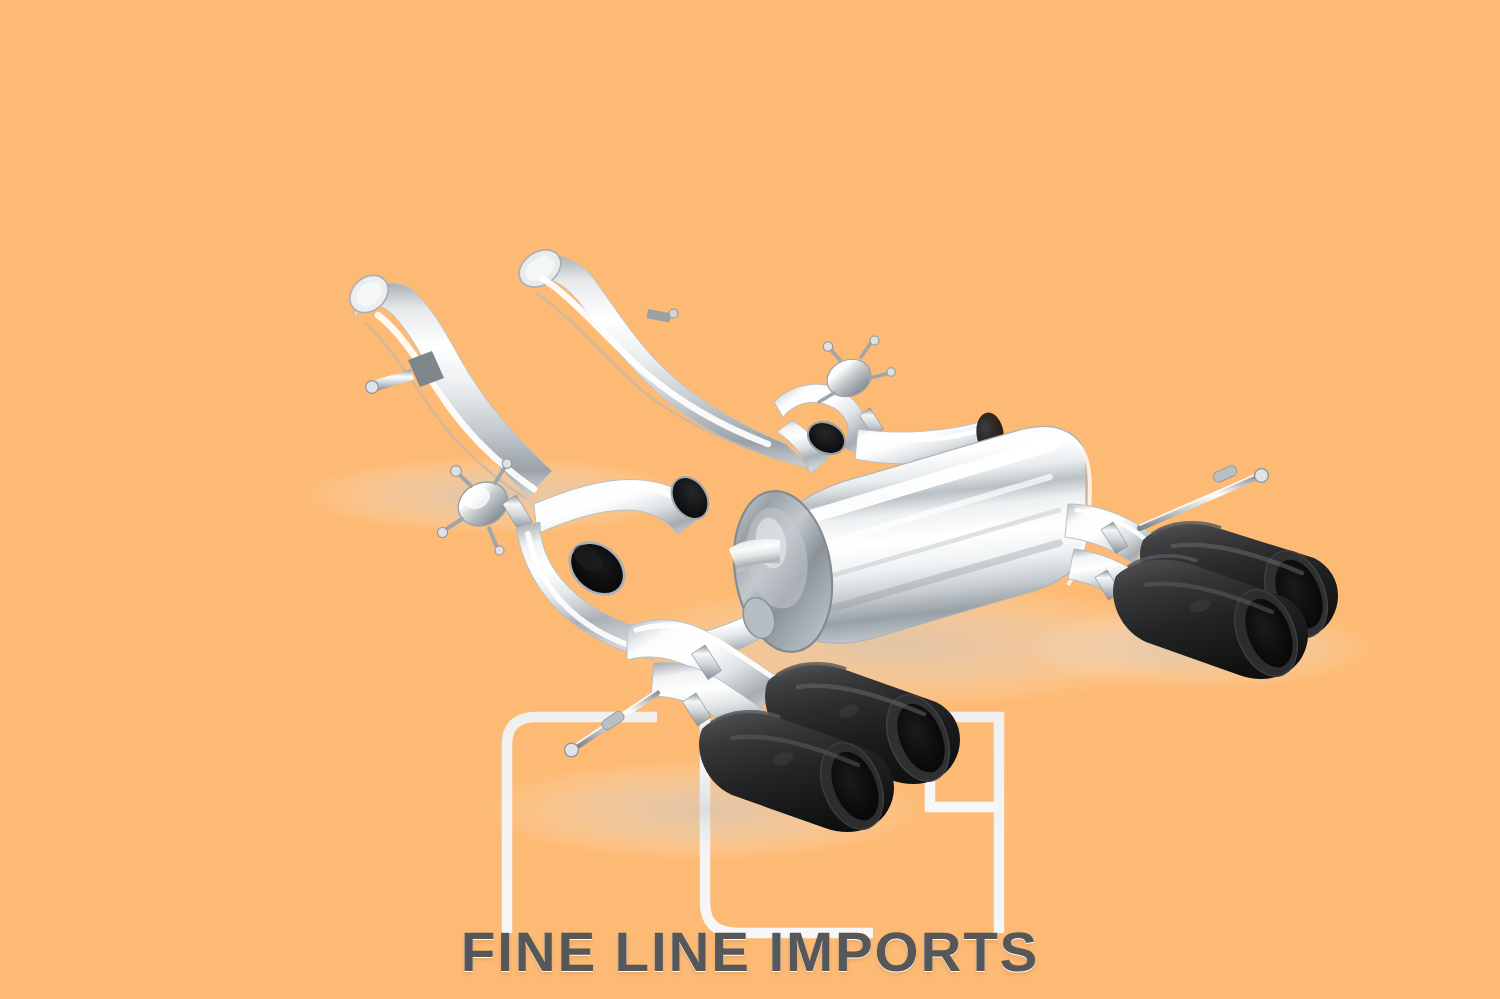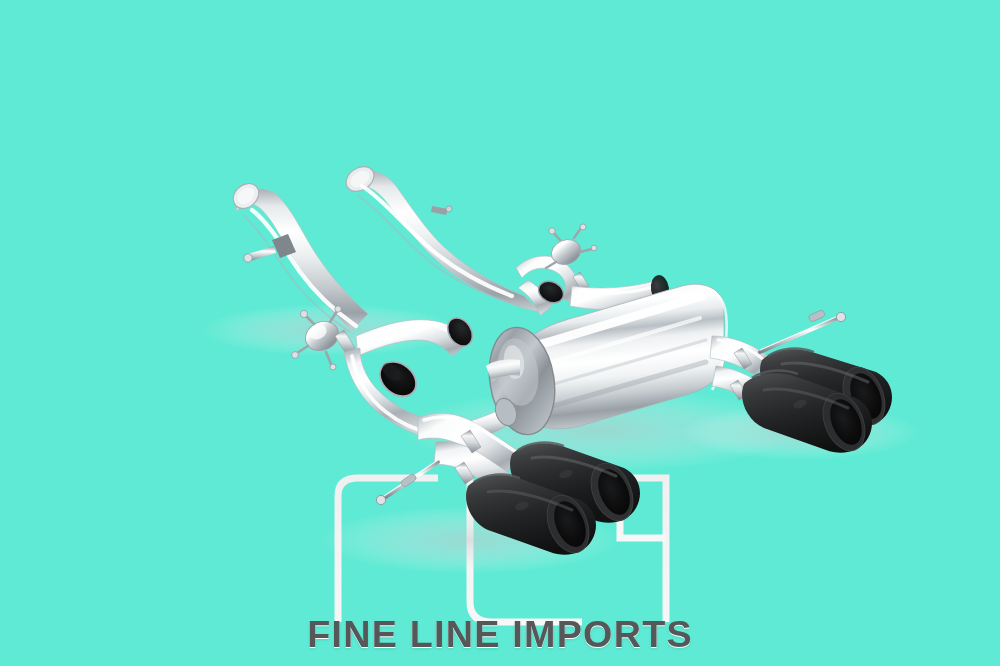--- a/index.html
+++ b/index.html
@@ -5,21 +5,21 @@
 <style>
   html,body{margin:0;padding:0;background:#ffffff;}
   body{
     font-family:"Liberation Sans", sans-serif;
     -webkit-font-smoothing:antialiased;
   }
   #stage{
     position:relative;
     width:1000px;
     height:666px;
-    background:#5eead4;
+    background:#fdba74;
     overflow:hidden;
   }
 
   
   .wm-logo{
     position:absolute;
     left:320px; top:452px;
     width:364px; height:176px;
     pointer-events:none;
     z-index:1;

